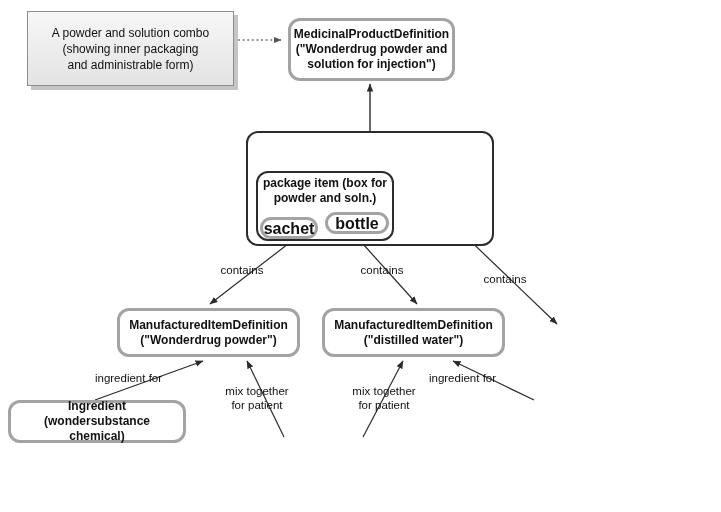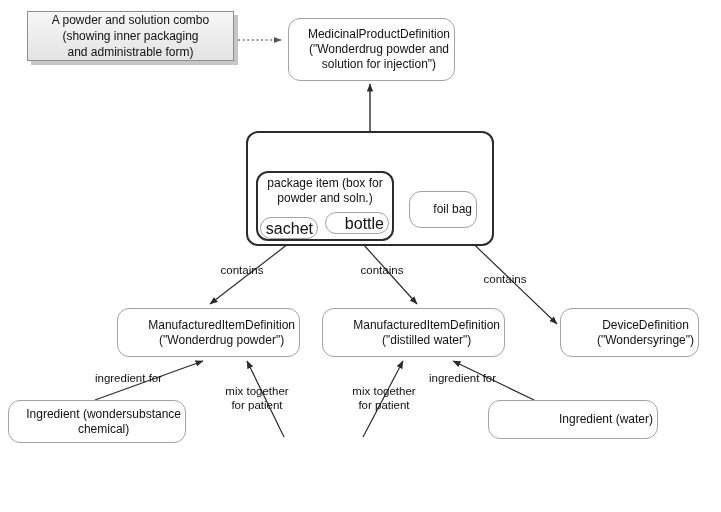--- a/index.html
+++ b/index.html
@@ -22,30 +22,31 @@
     left: 0;
     top: 0;
     width: 721px;
     height: 512px;
     pointer-events: none;
   }
   .node {
     position: absolute;
     box-sizing: border-box;
     background: #ffffff;
-    border: 1px solid #a3a3a3;
+    border: 3px solid #a3a3a3;
     border-radius: 12px;
     display: flex;
     align-items: center;
-    justify-content: flex-end;
+    justify-content: center;
     text-align: center;
     color: #111111;
     font-size: 12px;
     line-height: 15px;
     z-index: 2;
+    font-weight: bold;
   }
   .node .txt {
     display: block;
     white-space: pre-line;
     padding: 0 4px;
   }
   .pill {
     border-radius: 11px;
     font-size: 16px;
   }
@@ -119,74 +120,64 @@
 
     <line x1="95" y1="400" x2="203" y2="361" stroke="#2b2b2b" stroke-width="1.2" marker-end="url(#arrowFilled)"></line>
 
     <line x1="284" y1="437" x2="247" y2="361" stroke="#2b2b2b" stroke-width="1.2" marker-end="url(#arrowFilled)"></line>
 
     <line x1="363" y1="437" x2="403" y2="361" stroke="#2b2b2b" stroke-width="1.2" marker-end="url(#arrowFilled)"></line>
 
     <line x1="534" y1="400" x2="453" y2="361" stroke="#2b2b2b" stroke-width="1.2" marker-end="url(#arrowFilled)"></line>
   </svg>
 
-  <div class="note" style="left:27px; top:11px; width:207px; height:50px;">
+  <div class="note" style="left:27px; top:11px; width:207px; height:75px;">
     <span>A powder and solution combo
 (showing inner packaging
 and administrable form)</span>
   </div>
 
   <div class="node" style="left:288px; top:18px; width:167px; height:63px;">
     <span class="txt">MedicinalProductDefinition
 ("Wonderdrug powder and
 solution for injection")</span>
   </div>
 
   <div class="group-box" style="left:246px; top:131px; width:248px; height:115px;"></div>
   <div class="group-title" style="left:246px; top:144px; width:248px;">PackagedProductDefinition (box)</div>
 
   <div class="group-box" style="left:256px; top:171px; width:138px; height:70px; z-index:2;"></div>
-  <div class="group-title" style="left:256px; top:176px; width:138px; z-index:3;">package item (box for
+  <div class="group-title" style="left:256px; top:176px; width:138px; z-index:3;font-weight:bold;">package item (box for
 powder and soln.)</div>
 
   <div class="node pill" style="left:260px; top:217px; width:58px; height:22px; z-index:4;">
     <span class="txt">sachet</span>
   </div>
 
   <div class="node pill" style="left:325px; top:212px; width:64px; height:22px; z-index:4;">
     <span class="txt">bottle</span>
   </div>
 
-  <div class="node" style="left:409px; top:191px; width:68px; height:37px; z-index:4;">
-    <span class="txt">foil bag</span>
-  </div>
 
   <div class="node" style="left:117px; top:308px; width:183px; height:49px;">
     <span class="txt">ManufacturedItemDefinition
 ("Wonderdrug powder")</span>
   </div>
 
   <div class="node" style="left:322px; top:308px; width:183px; height:49px;">
     <span class="txt">ManufacturedItemDefinition
 ("distilled water")</span>
   </div>
 
-  <div class="node" style="left:560px; top:308px; width:139px; height:49px;">
-    <span class="txt">DeviceDefinition
-("Wondersyringe")</span>
-  </div>
 
   <div class="node" style="left:8px; top:400px; width:178px; height:43px;">
     <span class="txt">Ingredient (wondersubstance
 chemical)</span>
   </div>
 
-  <div class="node" style="left:488px; top:400px; width:170px; height:39px;">
-    <span class="txt">Ingredient (water)</span>
-  </div>
 
 
   <div class="edge-label" style="left:197px; top:263px; width:90px;">contains</div>
 
   <div class="edge-label" style="left:337px; top:263px; width:90px;">contains</div>
 
   <div class="edge-label" style="left:460px; top:272px; width:90px;">contains</div>
 
   <div class="edge-label" style="left:66px; top:371px; width:125px;">ingredient for</div>
 

